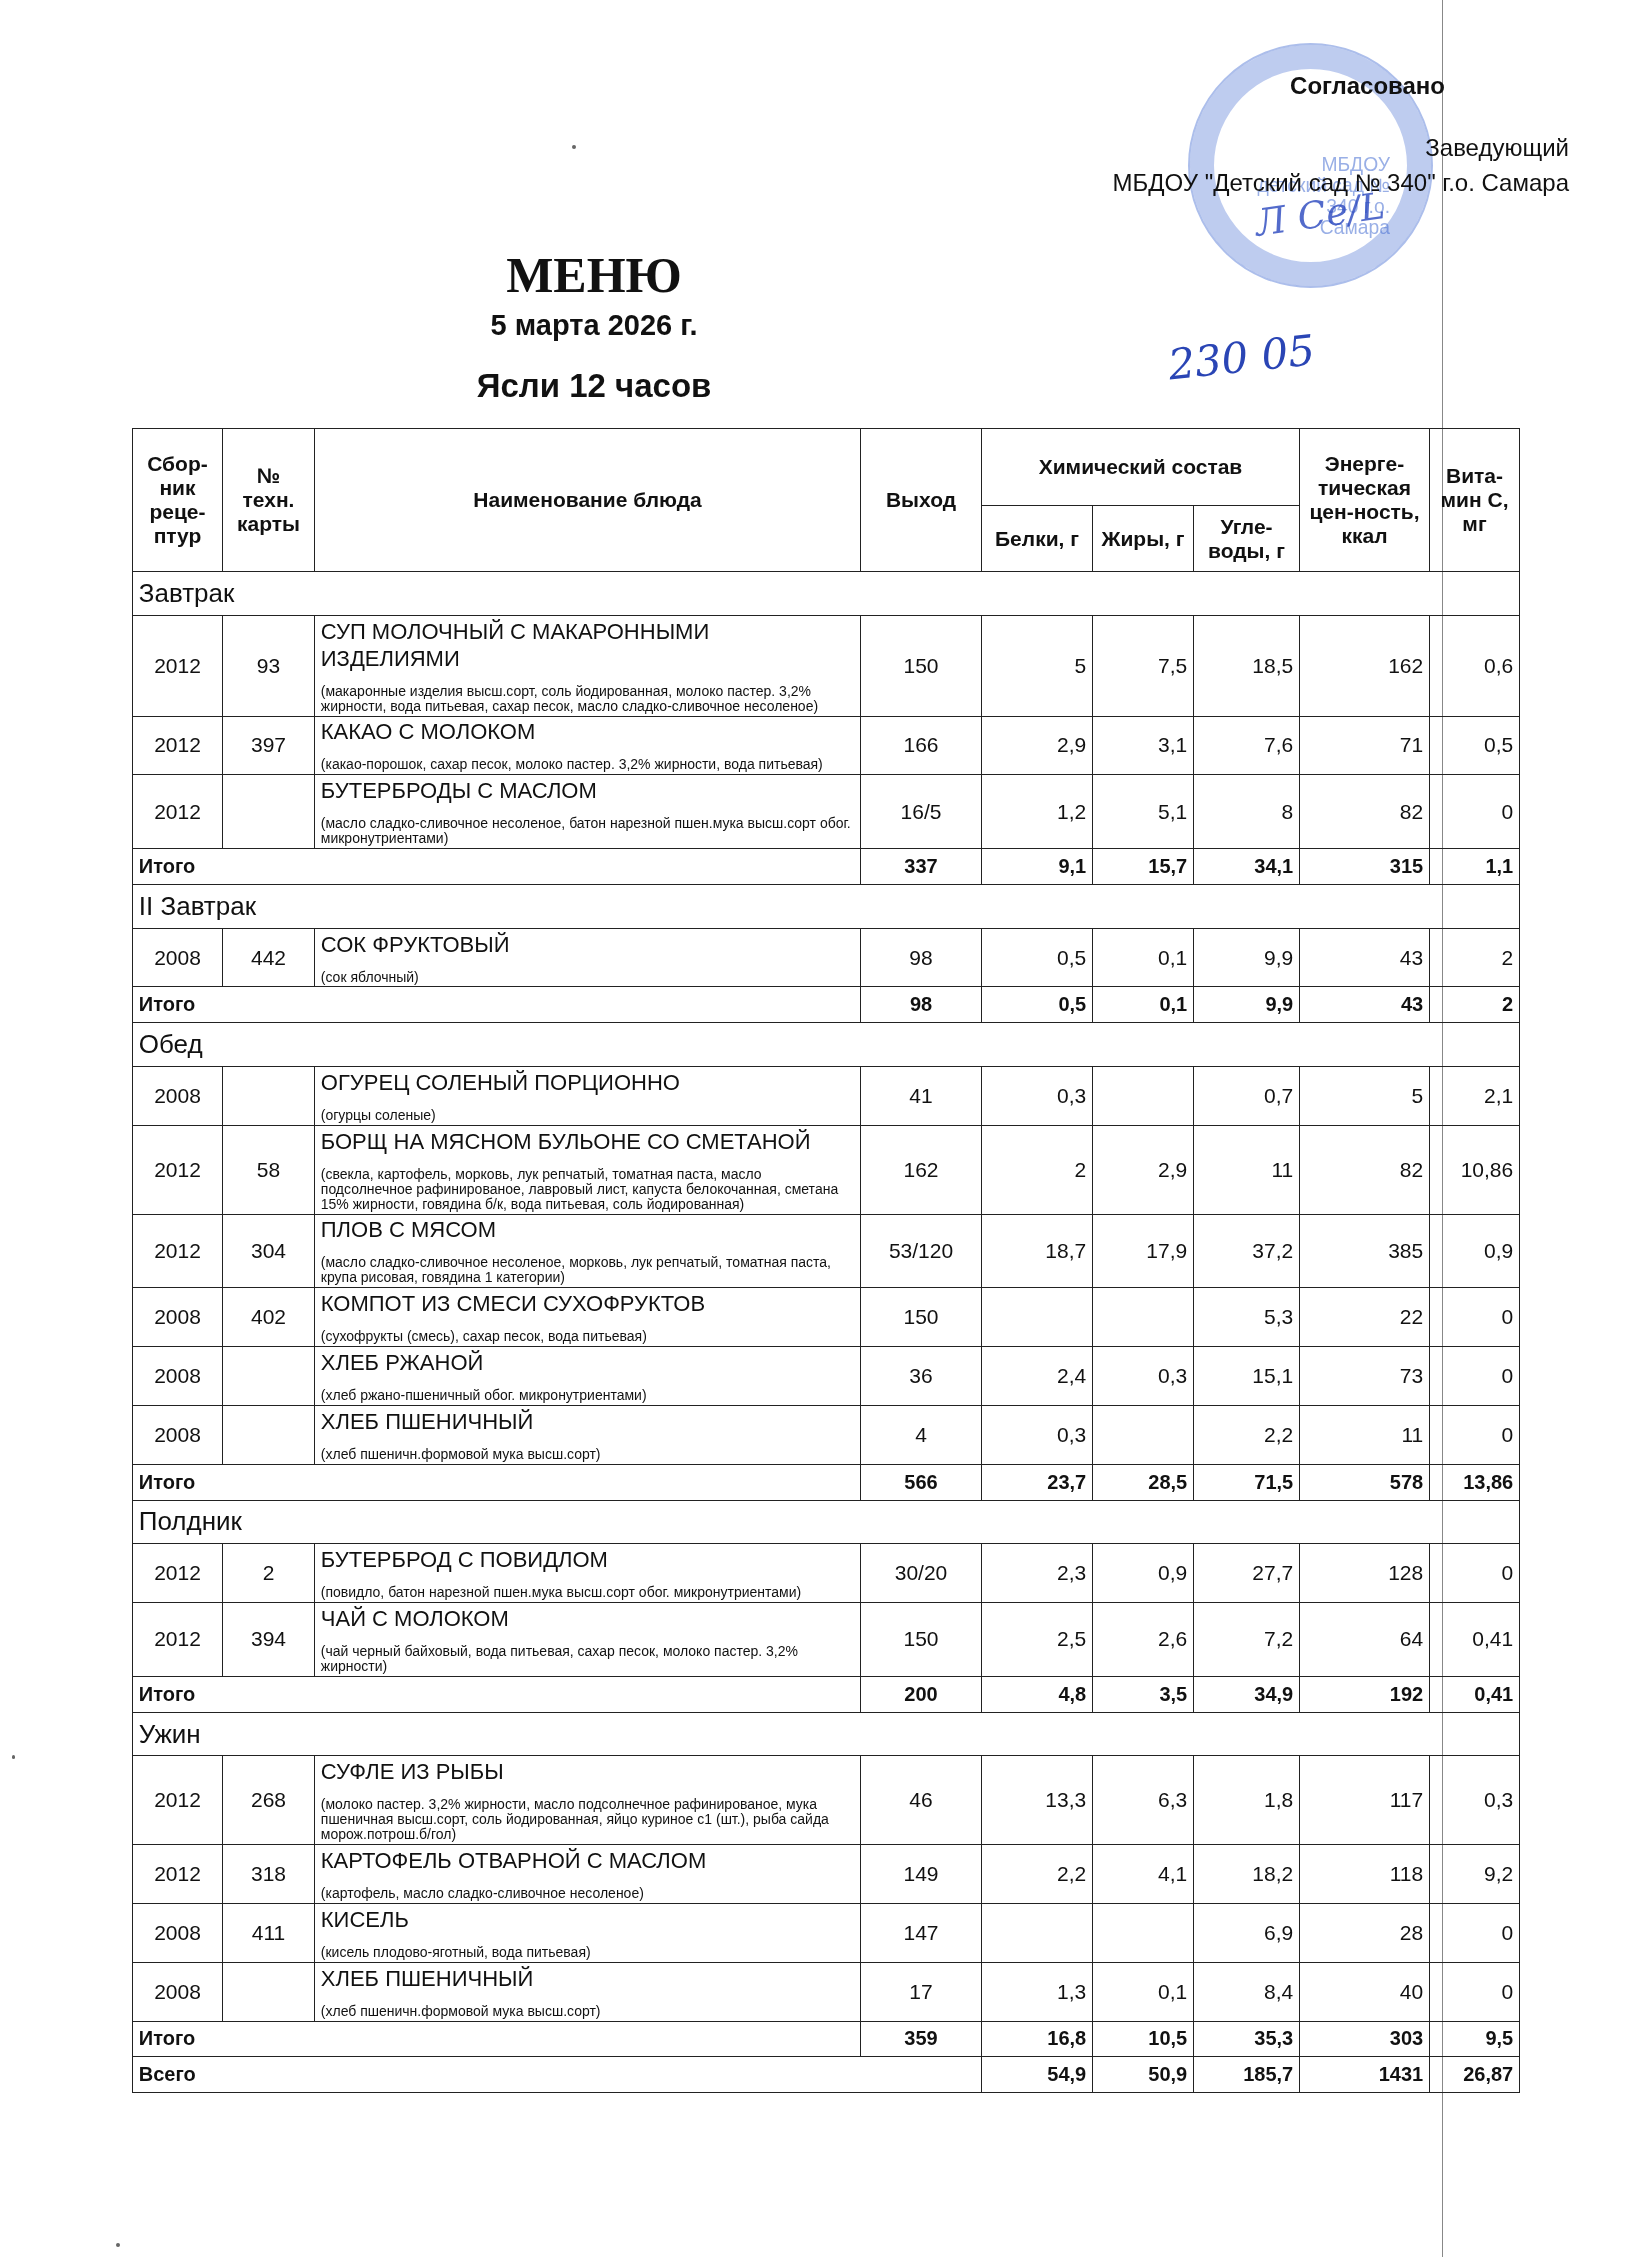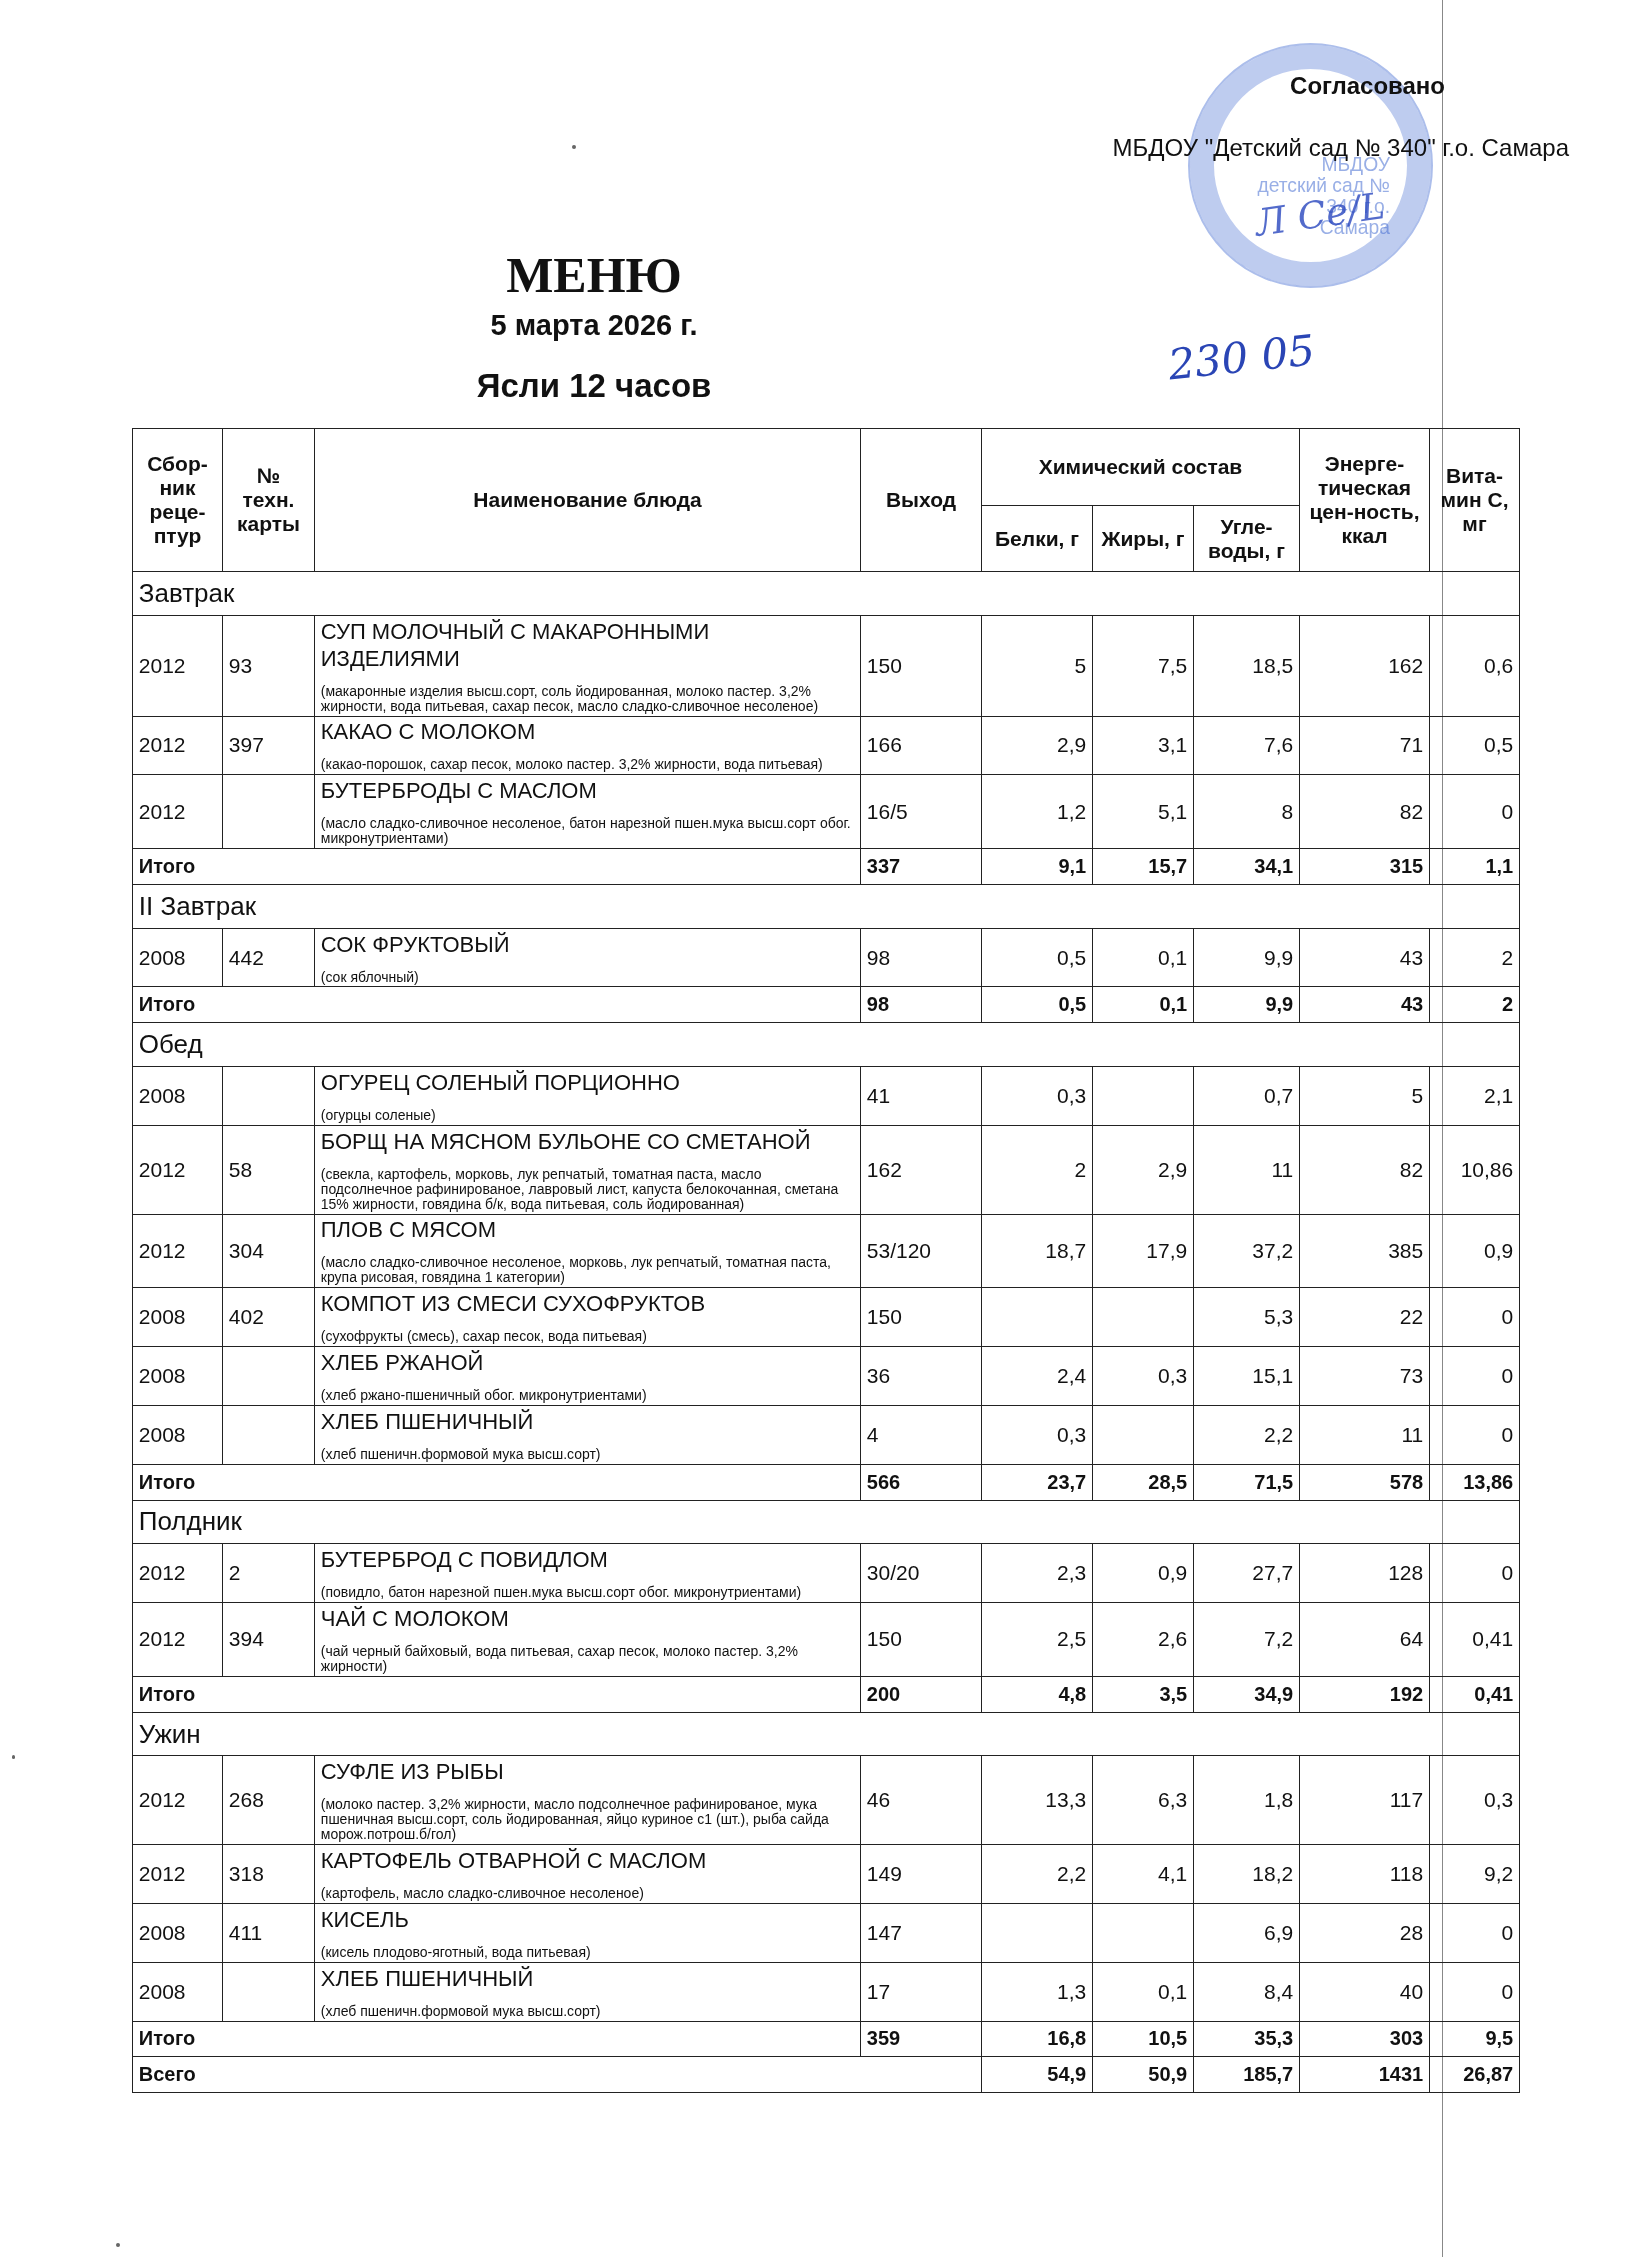--- a/index.html
+++ b/index.html
@@ -26,37 +26,38 @@
   .title-block .date { font-weight: bold; font-size: 29px; line-height: 42px; margin-left: -154px; }
   .title-block .group { font-weight: bold; font-size: 33px; line-height: 42px; margin-left: -154px; margin-top: 19.3px; }
 
   table.menu-table {
     position: absolute; left: 132px; top: 428px; width: 1386px; border-collapse: collapse; table-layout: fixed;
     font-size: 21px;
   }
   table.menu-table td, table.menu-table th { border: 1.9px solid #222; padding: 1.9px 5.8px; vertical-align: middle; }
   th { font-weight: bold; font-size: 21px; line-height: 24px; text-align: center; }
   .sec td { text-align: left; font-weight: normal; font-size: 26px; height: 39px; }
-  td.c { text-align: left; }
+  td.c { text-align: center; }
   td.r { text-align: right; }
   .dish-name { font-size: 22px; line-height: 27px; text-transform: uppercase; }
   .dish-ing { font-size: 14px; line-height: 15px; margin-top: 12px; }
   .tot td { font-weight: bold; height: 31px; font-size: 20px; }
   .stray { position: absolute; width: 3.9px; height: 3.9px; background: #666; border-radius: 50%; }
 </style>
 </head>
 <body>
 
 <div class="scanline"></div>
 
 <div class="stamp"></div>
 <div class="stamp-text">МБДОУ детский сад № 340 г.о. Самара</div>
 
 <div class="approval">
   <div class="agreed">Согласовано</div>
+  <div>Заведующий</div>
   <div>МБДОУ "Детский сад № 340" г.о. Самара</div>
 </div>
 <div class="signature">Л Се/L</div>
 <div class="handnote">230 05</div>
 
 <div class="title-block">
   <div class="menu">МЕНЮ</div>
   <div class="date">5 марта 2026 г.</div>
   <div class="group">Ясли 12 часов</div>
 </div>

